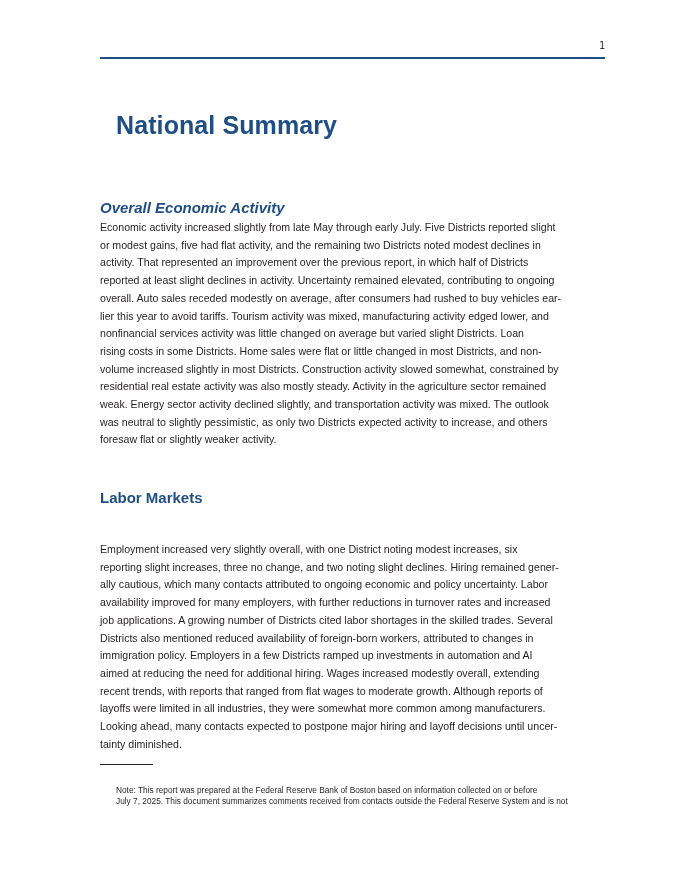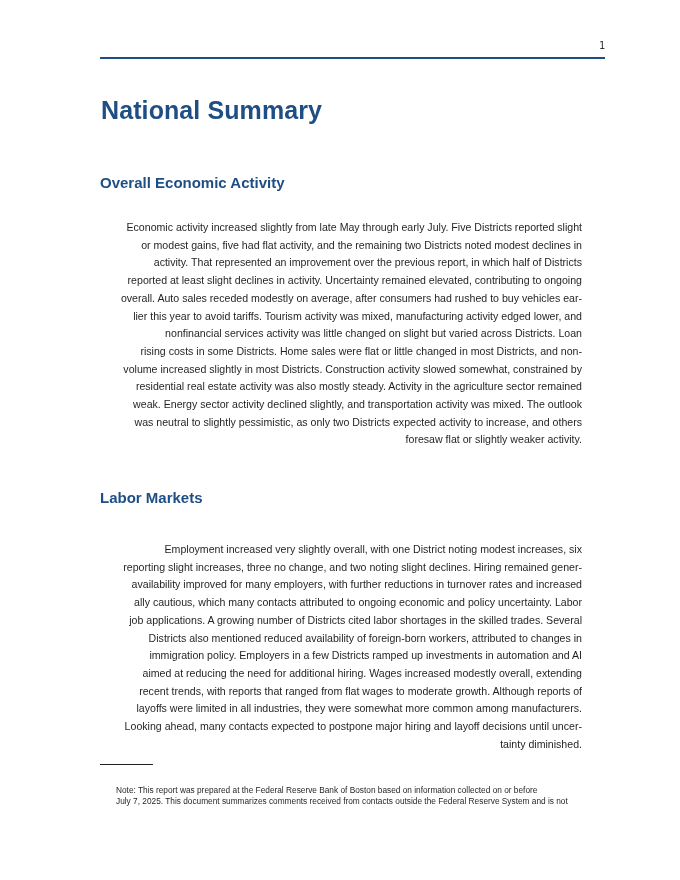--- a/index.html
+++ b/index.html
@@ -28,48 +28,47 @@
       top: 57px;
       left: 100px;
       width: 505px;
       height: 2px;
       background: #1f4e85;
     }
     .title {
       position: absolute;
       top: 94px;
       left: 99px;
-      margin: 2px;
+      margin: 17px;
       font-family: "Liberation Sans", sans-serif;
       font-weight: bold;
       font-size: 25px;
       color: #1f4e85;
       letter-spacing: 0.1px;
     }
     .section-heading {
       position: absolute;
       left: 100px;
       margin: 0;
       font-family: "Liberation Sans", sans-serif;
       font-weight: bold;
       font-size: 15px;
       color: #1f4e85;
     }
-    .h-econ { top: 174px; }
+    .h-econ { top: 199px; font-style: italic; }
     .h-labor { top: 489px; }
     .body-text {
       position: absolute;
       left: 100px;
       width: 482px;
       margin: 0;
       font-family: "Liberation Sans", sans-serif;
       font-size: 10.6px;
       line-height: 17.7px;
       color: #231f20;
-      text-align: right;
     }
     .line {
       display: block;
       white-space: nowrap;
     }
     .p-econ { top: 219px; }
     .p-labor { top: 517px; margin-top: 24px; }
     .footnote-rule {
       position: absolute;
       top: 764px;
@@ -100,35 +99,35 @@
   <h1 class="title">National Summary</h1>
 
   <h2 class="section-heading h-econ">Overall Economic Activity</h2>
   <div class="body-text p-econ">
     <span class="line">Economic activity increased slightly from late May through early July. Five Districts reported slight</span>
     <span class="line">or modest gains, five had flat activity, and the remaining two Districts noted modest declines in</span>
     <span class="line">activity. That represented an improvement over the previous report, in which half of Districts</span>
     <span class="line">reported at least slight declines in activity. Uncertainty remained elevated, contributing to ongoing</span>
     <span class="line">overall. Auto sales receded modestly on average, after consumers had rushed to buy vehicles ear-</span>
     <span class="line">lier this year to avoid tariffs. Tourism activity was mixed, manufacturing activity edged lower, and</span>
-    <span class="line">nonfinancial services activity was little changed on slight but varied across Districts. Loan</span>
+    <span class="line">nonfinancial services activity was little changed on average but varied slight Districts. Loan</span>
     <span class="line">rising costs in some Districts. Home sales were flat or little changed in most Districts, and non-</span>
     <span class="line">volume increased slightly in most Districts. Construction activity slowed somewhat, constrained by</span>
     <span class="line">residential real estate activity was also mostly steady. Activity in the agriculture sector remained</span>
     <span class="line">weak. Energy sector activity declined slightly, and transportation activity was mixed. The outlook</span>
     <span class="line">was neutral to slightly pessimistic, as only two Districts expected activity to increase, and others</span>
     <span class="line">foresaw flat or slightly weaker activity.</span>
   </div>
 
   <h2 class="section-heading h-labor">Labor Markets</h2>
   <div class="body-text p-labor">
     <span class="line">Employment increased very slightly overall, with one District noting modest increases, six</span>
     <span class="line">reporting slight increases, three no change, and two noting slight declines. Hiring remained gener-</span>
+    <span class="line">ally cautious, which many contacts attributed to ongoing economic and policy uncertainty. Labor</span>
     <span class="line">availability improved for many employers, with further reductions in turnover rates and increased</span>
-    <span class="line">ally cautious, which many contacts attributed to ongoing economic and policy uncertainty. Labor</span>
     <span class="line">job applications. A growing number of Districts cited labor shortages in the skilled trades. Several</span>
     <span class="line">Districts also mentioned reduced availability of foreign-born workers, attributed to changes in</span>
     <span class="line">immigration policy. Employers in a few Districts ramped up investments in automation and AI</span>
     <span class="line">aimed at reducing the need for additional hiring. Wages increased modestly overall, extending</span>
     <span class="line">recent trends, with reports that ranged from flat wages to moderate growth. Although reports of</span>
     <span class="line">layoffs were limited in all industries, they were somewhat more common among manufacturers.</span>
     <span class="line">Looking ahead, many contacts expected to postpone major hiring and layoff decisions until uncer-</span>
     <span class="line">tainty diminished.</span>
   </div>
 

